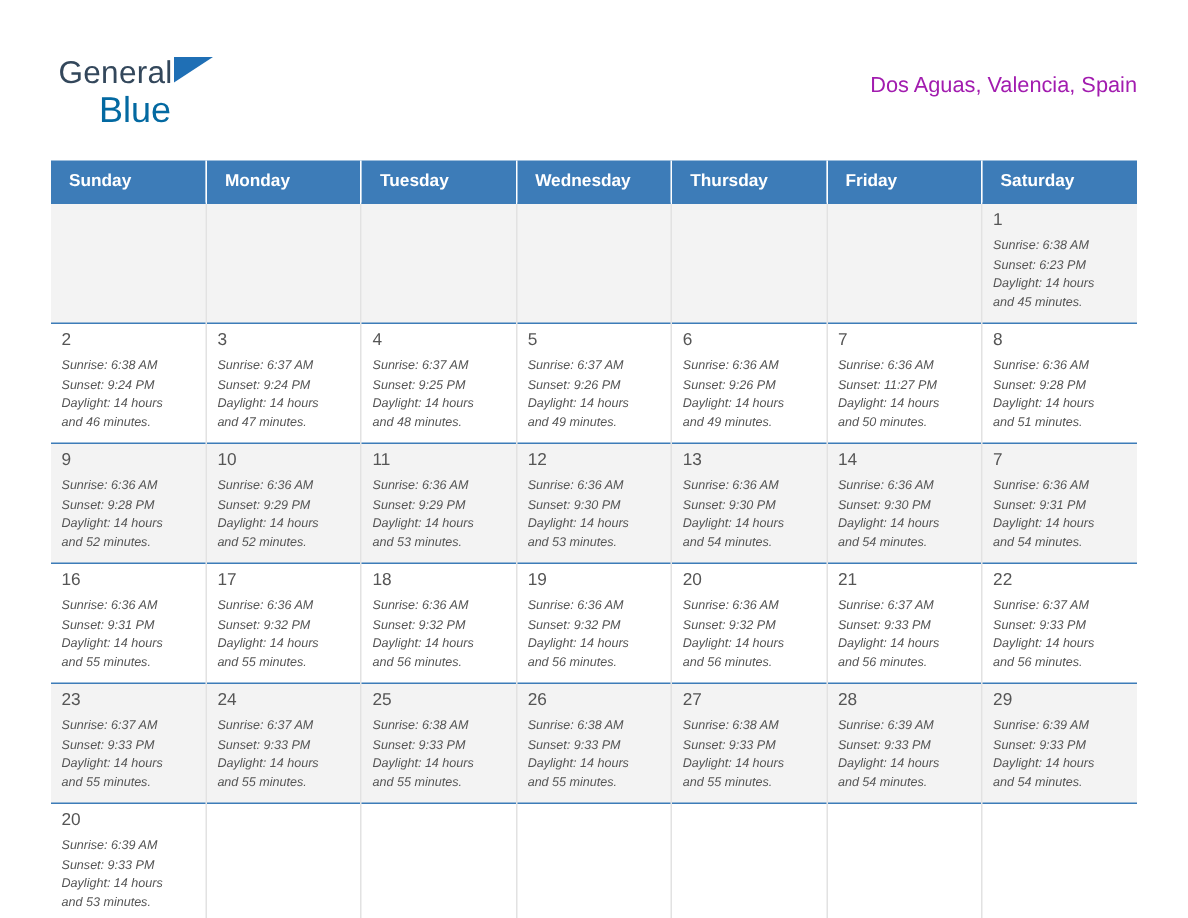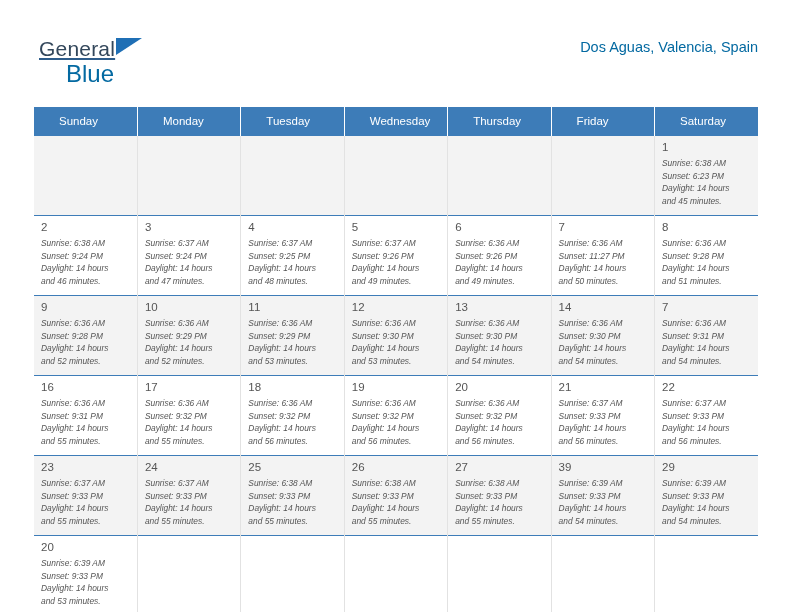--- a/index.html
+++ b/index.html
@@ -33,21 +33,20 @@
     padding-top: 14px;
     line-height: 1;
     position: relative;
   }
   .brand-row1 {
     font-size: 21px;
     color: #2e5c8a;
     letter-spacing: .2px;
     display: flex;
     align-items: center;
-    text-decoration: underline;
   }
   .brand-general {
     color: #33475b;
     font-size: 21px;
   }
   .brand-flag {
     display: inline-block;
     width: 0;
     height: 0;
     margin-left: 1px;
@@ -67,37 +66,37 @@
     padding-top: 4px;
   }
   .cal-title {
     font-size: 27px;
     color: #4a4a4a;
     font-weight: normal;
     line-height: 1.1;
   }
   .cal-sub {
     font-size: 14.5px;
-    color: #0369a1;
-    margin-top: 11px;
+    color: #a21caf;
+    margin-top: 21px;
   }
   
   table.cal {
     width: 724px;
     border-collapse: collapse;
     table-layout: fixed;
     margin-top: 9px;
   }
   table.cal th {
     background: #3d7cb8;
     color: #ffffff;
     font-size: 11.5px;
-    font-weight: normal;
+    font-weight: bold;
     text-align: left;
-    padding: 5px 0 5px 25px;
+    padding: 5px 0 5px 12px;
     border-right: 1px solid #ffffff;
     height: 18px;
   }
   table.cal th:last-child { border-right: none; }
   table.cal td {
     vertical-align: top;
     border-top: 1px solid #3d7cb8;
     border-right: 1px solid #e2e2e2;
     padding: 4px 6px 7px 7px;
     height: 62px;
@@ -423,21 +422,21 @@
           <td>
             <div class="daynum">27</div>
             <div class="lines">
               <div>Sunrise: 6:38 AM</div>
               <div>Sunset: 9:33 PM</div>
               <div>Daylight: 14 hours</div>
               <div>and 55 minutes.</div>
             </div>
           </td>
           <td>
-            <div class="daynum">39</div>
+            <div class="daynum">28</div>
             <div class="lines">
               <div>Sunrise: 6:39 AM</div>
               <div>Sunset: 9:33 PM</div>
               <div>Daylight: 14 hours</div>
               <div>and 54 minutes.</div>
             </div>
           </td>
           <td>
             <div class="daynum">29</div>
             <div class="lines">

